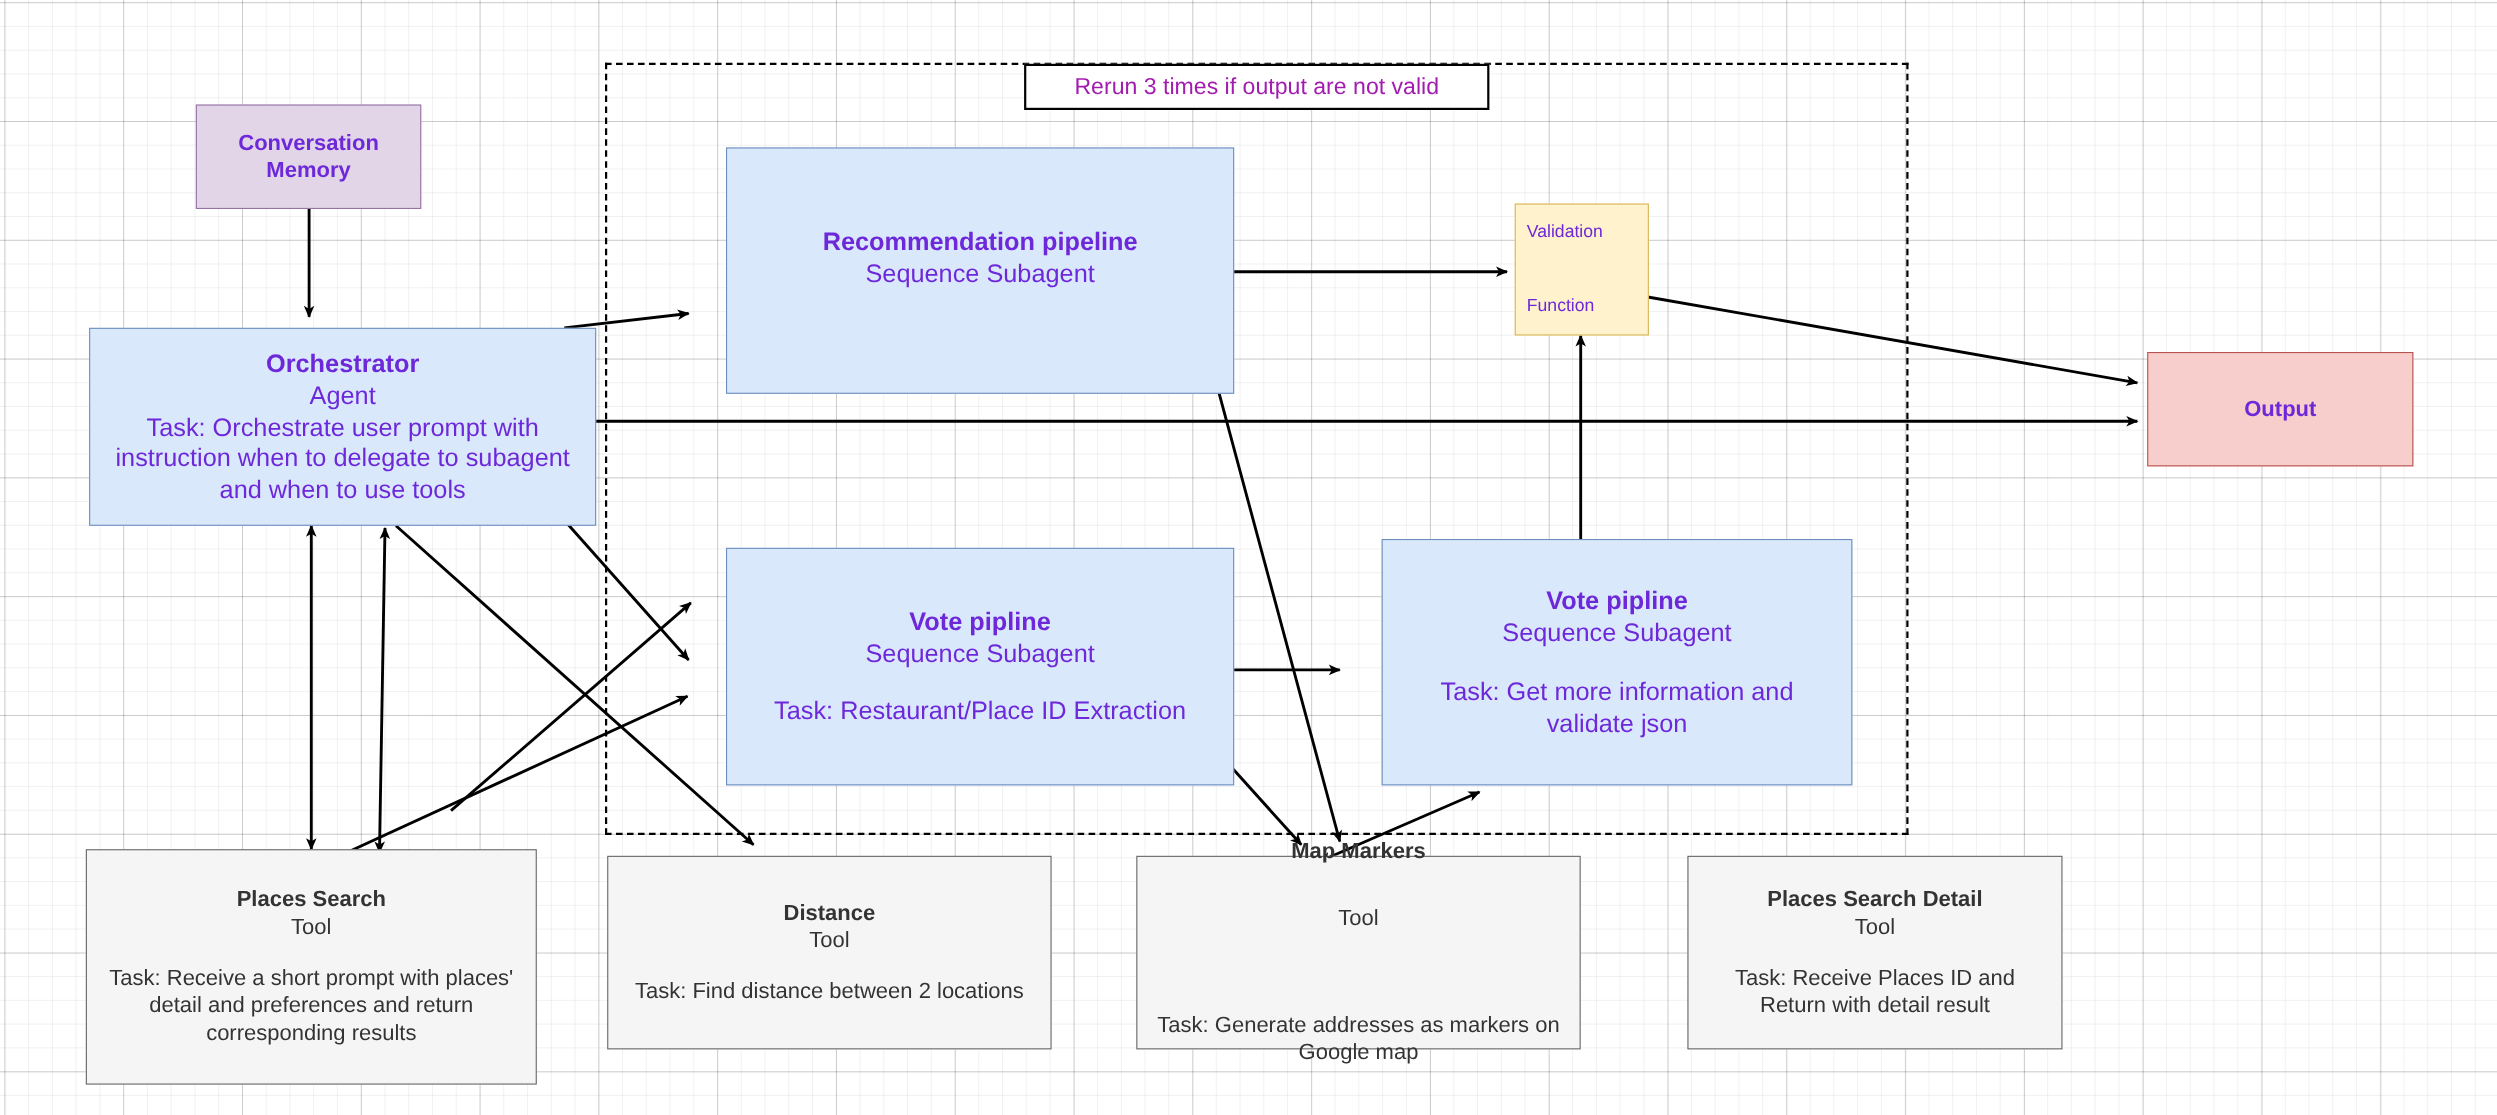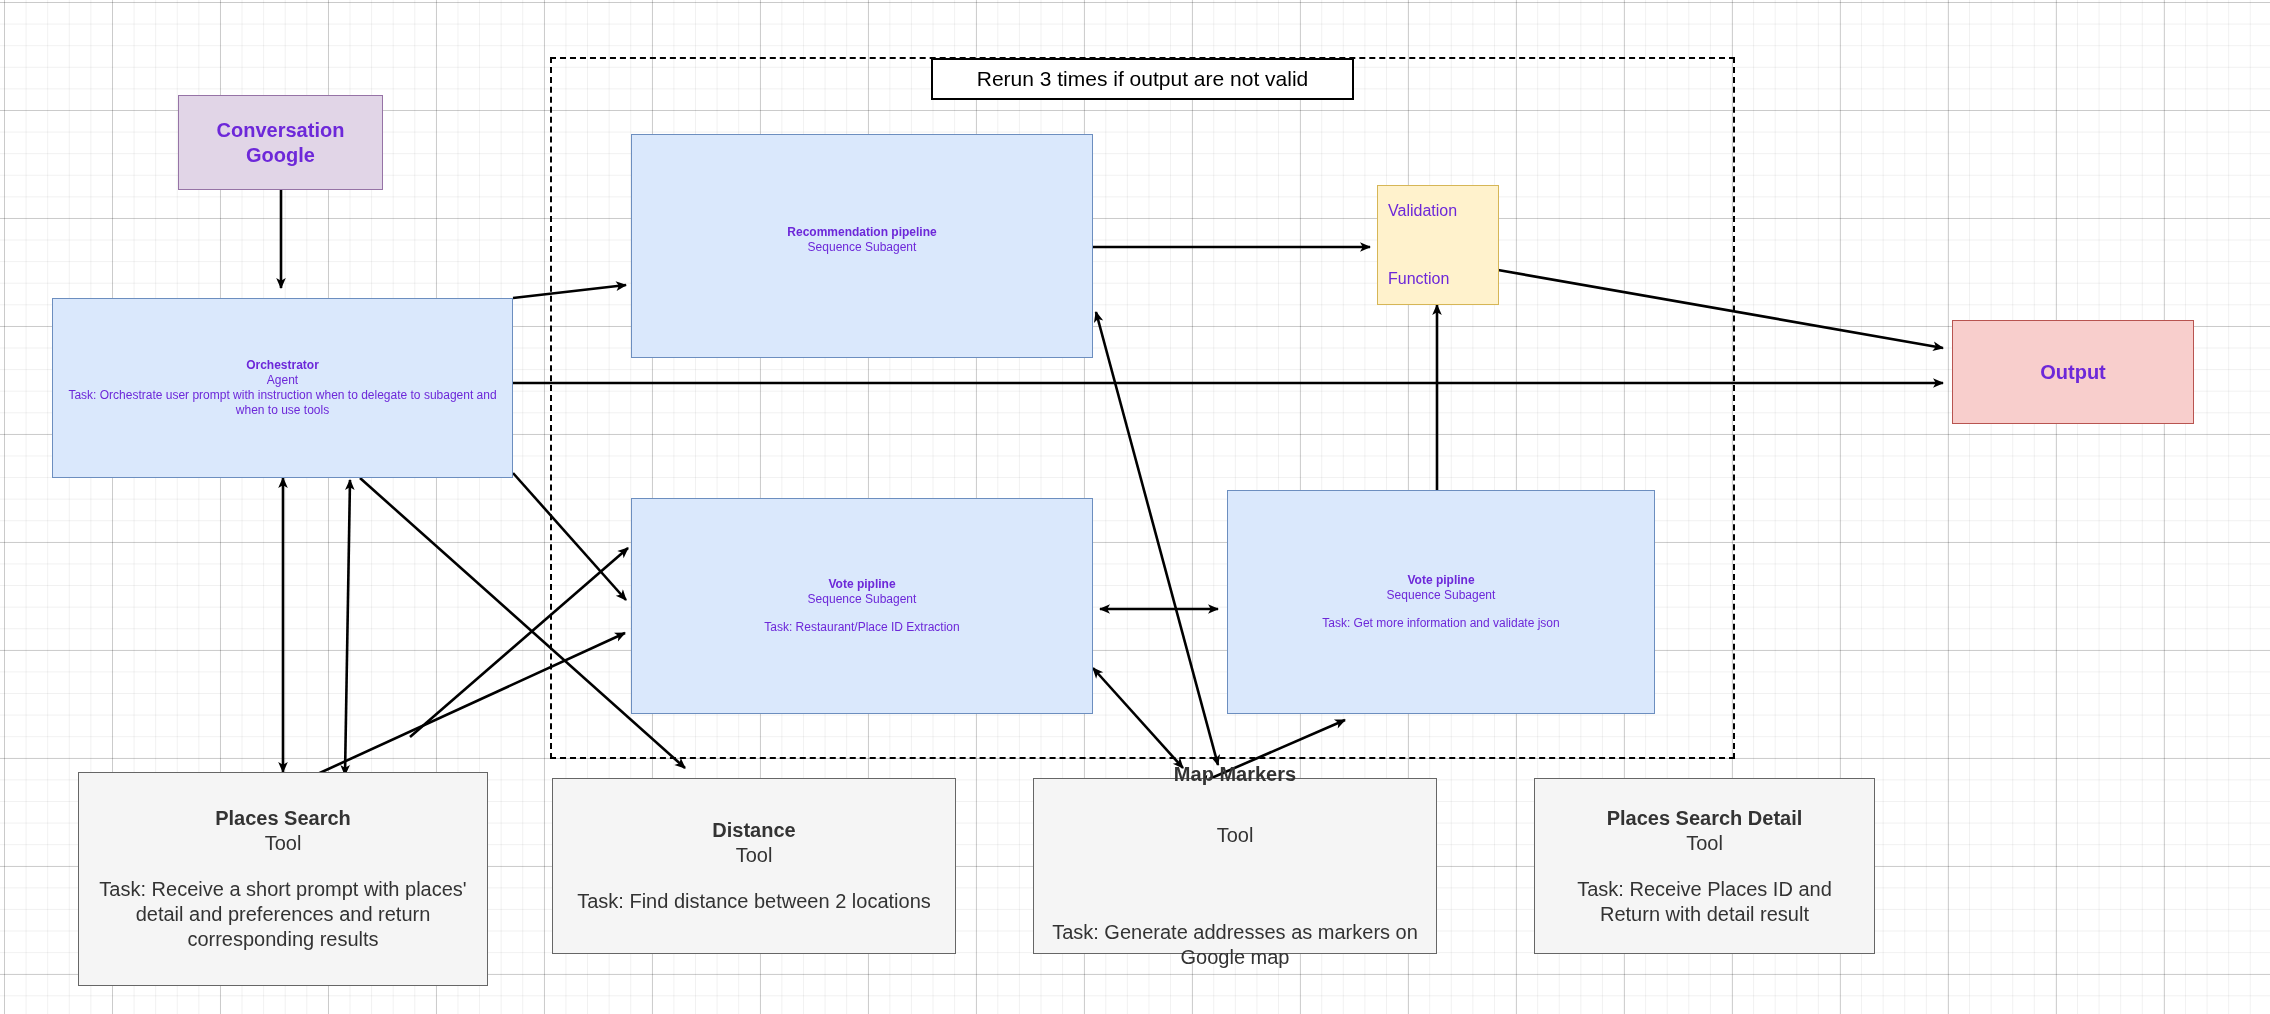--- a/index.html
+++ b/index.html
@@ -54,21 +54,22 @@
   .gap { height: 1.05em; }
 
   .n-memory {
     background: #e1d5e7;
     border: 1.6px solid #9673a6;
     font-size: 20px;
   }
   .n-agent {
     background: #dae8fc;
     border: 1.6px solid #6c8ebf;
-    font-size: 12px;
+    font-size: 23px;
+    margin-left: 29px;
   }
   .n-tool {
     background: #f5f5f5;
     border: 1.8px solid #666666;
     color: #333333;
     font-size: 20px;
   }
   .n-valid {
     background: #fff2cc;
     border: 1.6px solid #d6b656;
@@ -80,21 +81,21 @@
   }
   .n-output {
     background: #f8cecc;
     border: 1.8px solid #b85450;
     font-size: 20px;
   }
   .n-looplabel {
     background: #ffffff;
     border: 2.2px solid #000000;
     font-size: 21px;
-    color: #000000;
+    color: #a21caf;
   }
   .dashed-region {
     position: absolute;
     box-sizing: border-box;
     border: 2.6px dashed #000000;
     background: transparent;
   }
 </style>
 </head>
 <body>
@@ -149,21 +150,21 @@
 
     </g>
   </svg>
 
   <div class="node n-looplabel" style="left:931px; top:58px; width:423px; height:42px;">
     <span class="ttl" style="font-weight:normal;">Rerun 3 times if output are not valid</span>
   </div>
 
   <div class="node n-memory" style="left:178px; top:95px; width:205px; height:95px;">
     <span class="ttl">Conversation</span>
-    <span class="ttl">Google</span>
+    <span class="ttl">Memory</span>
   </div>
 
   <div class="node n-agent" style="left:52px; top:298px; width:461px; height:180px; padding:0 8px;">
     <span class="ttl">Orchestrator</span>
     <span class="sub">Agent</span>
     <span class="task">Task: Orchestrate user prompt with instruction when to delegate to subagent and when to use tools</span>
   </div>
 
   <div class="node n-agent" style="left:631px; top:134px; width:462px; height:224px; padding:0 8px;">
     <span class="ttl">Recommendation pipeline</span>

